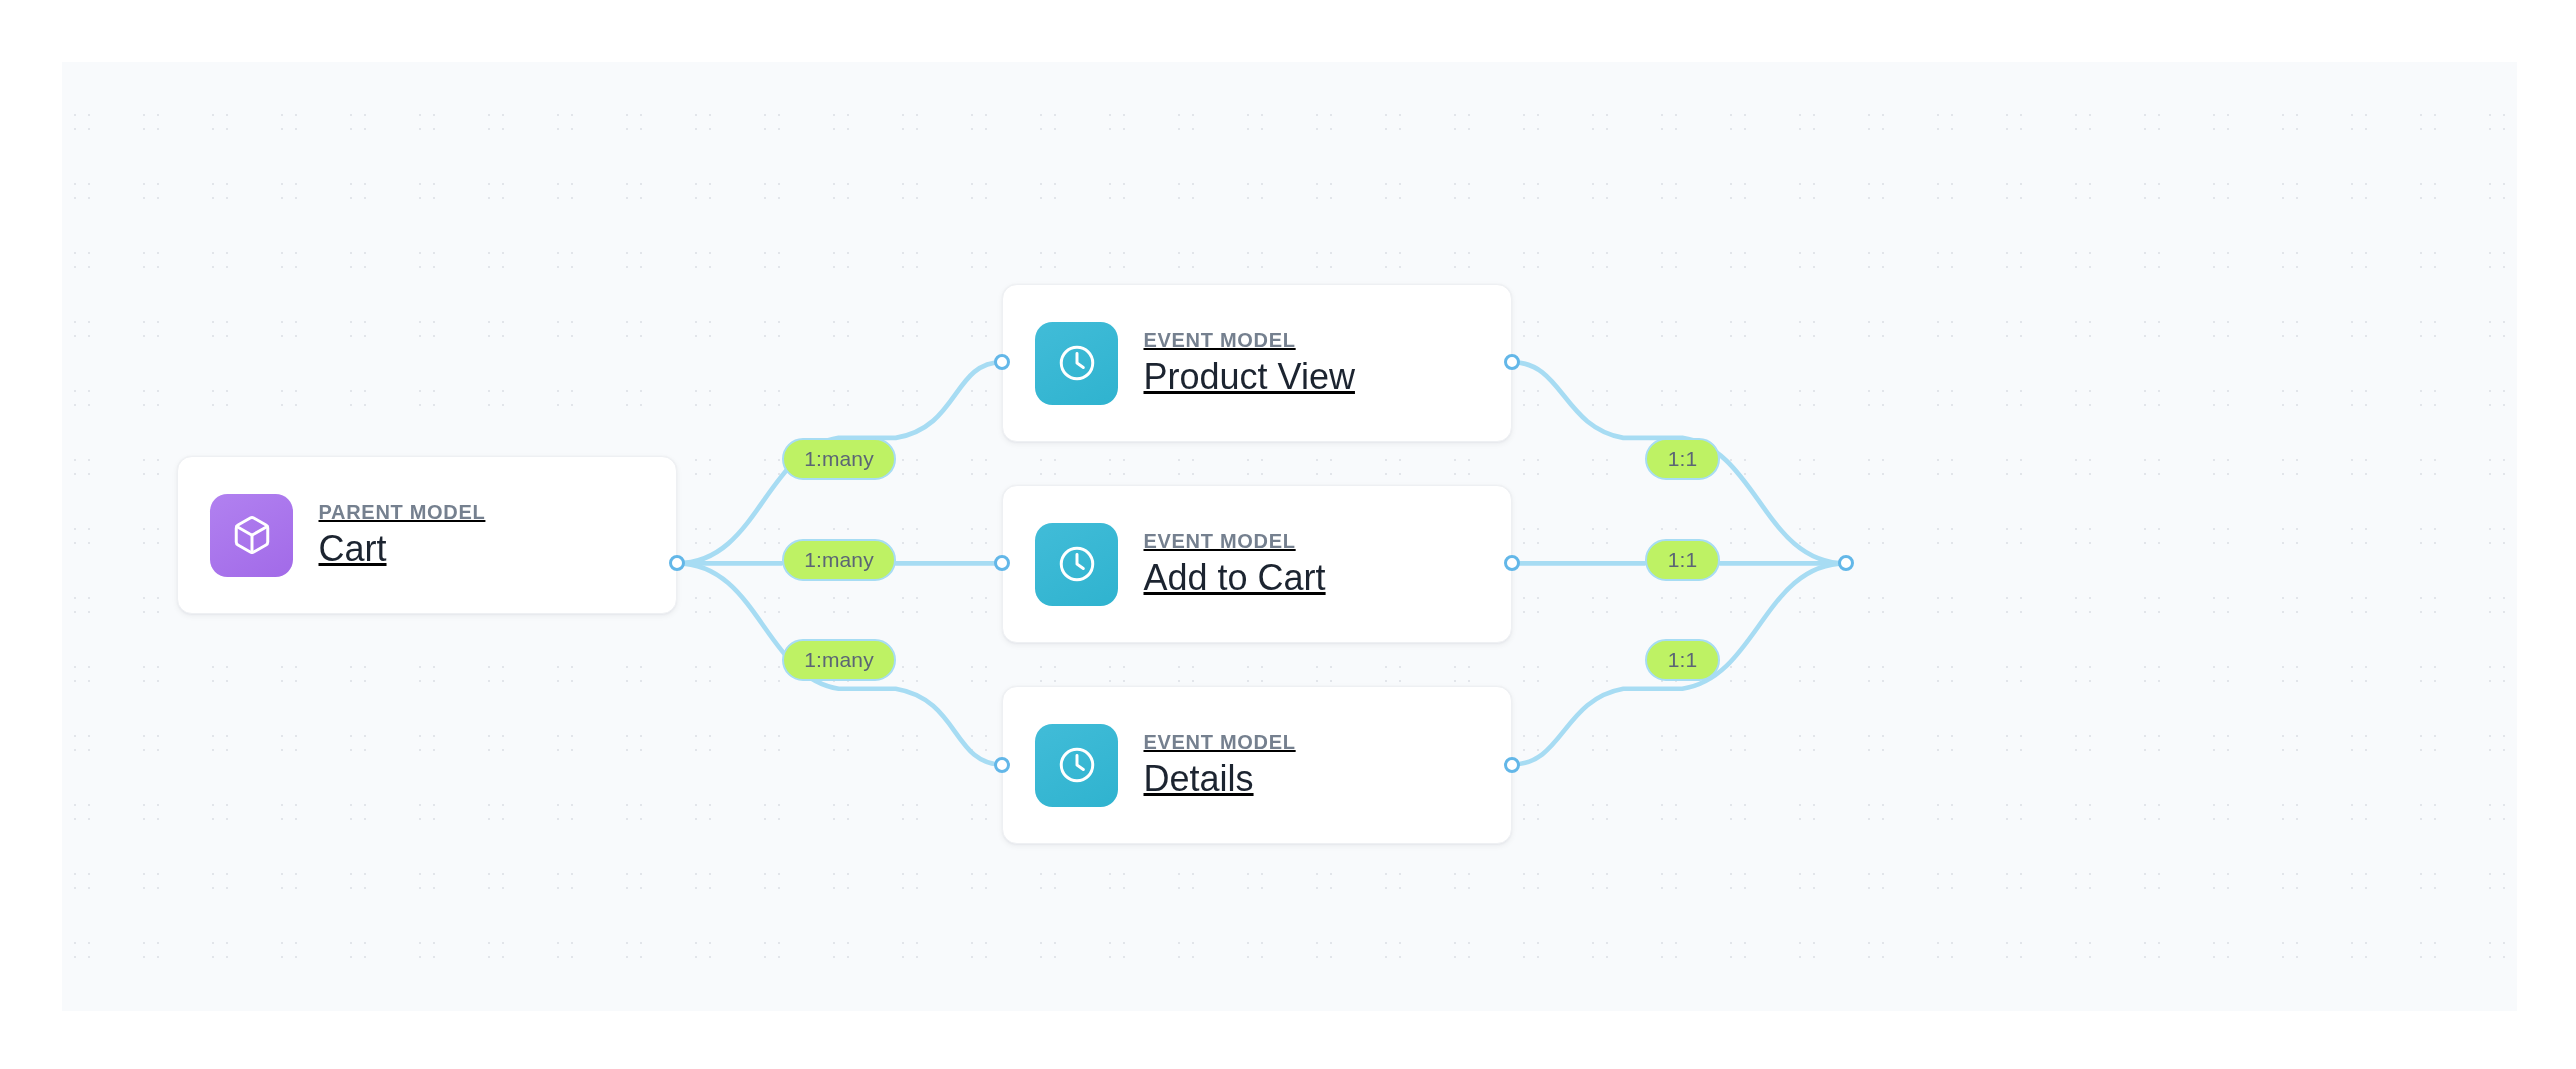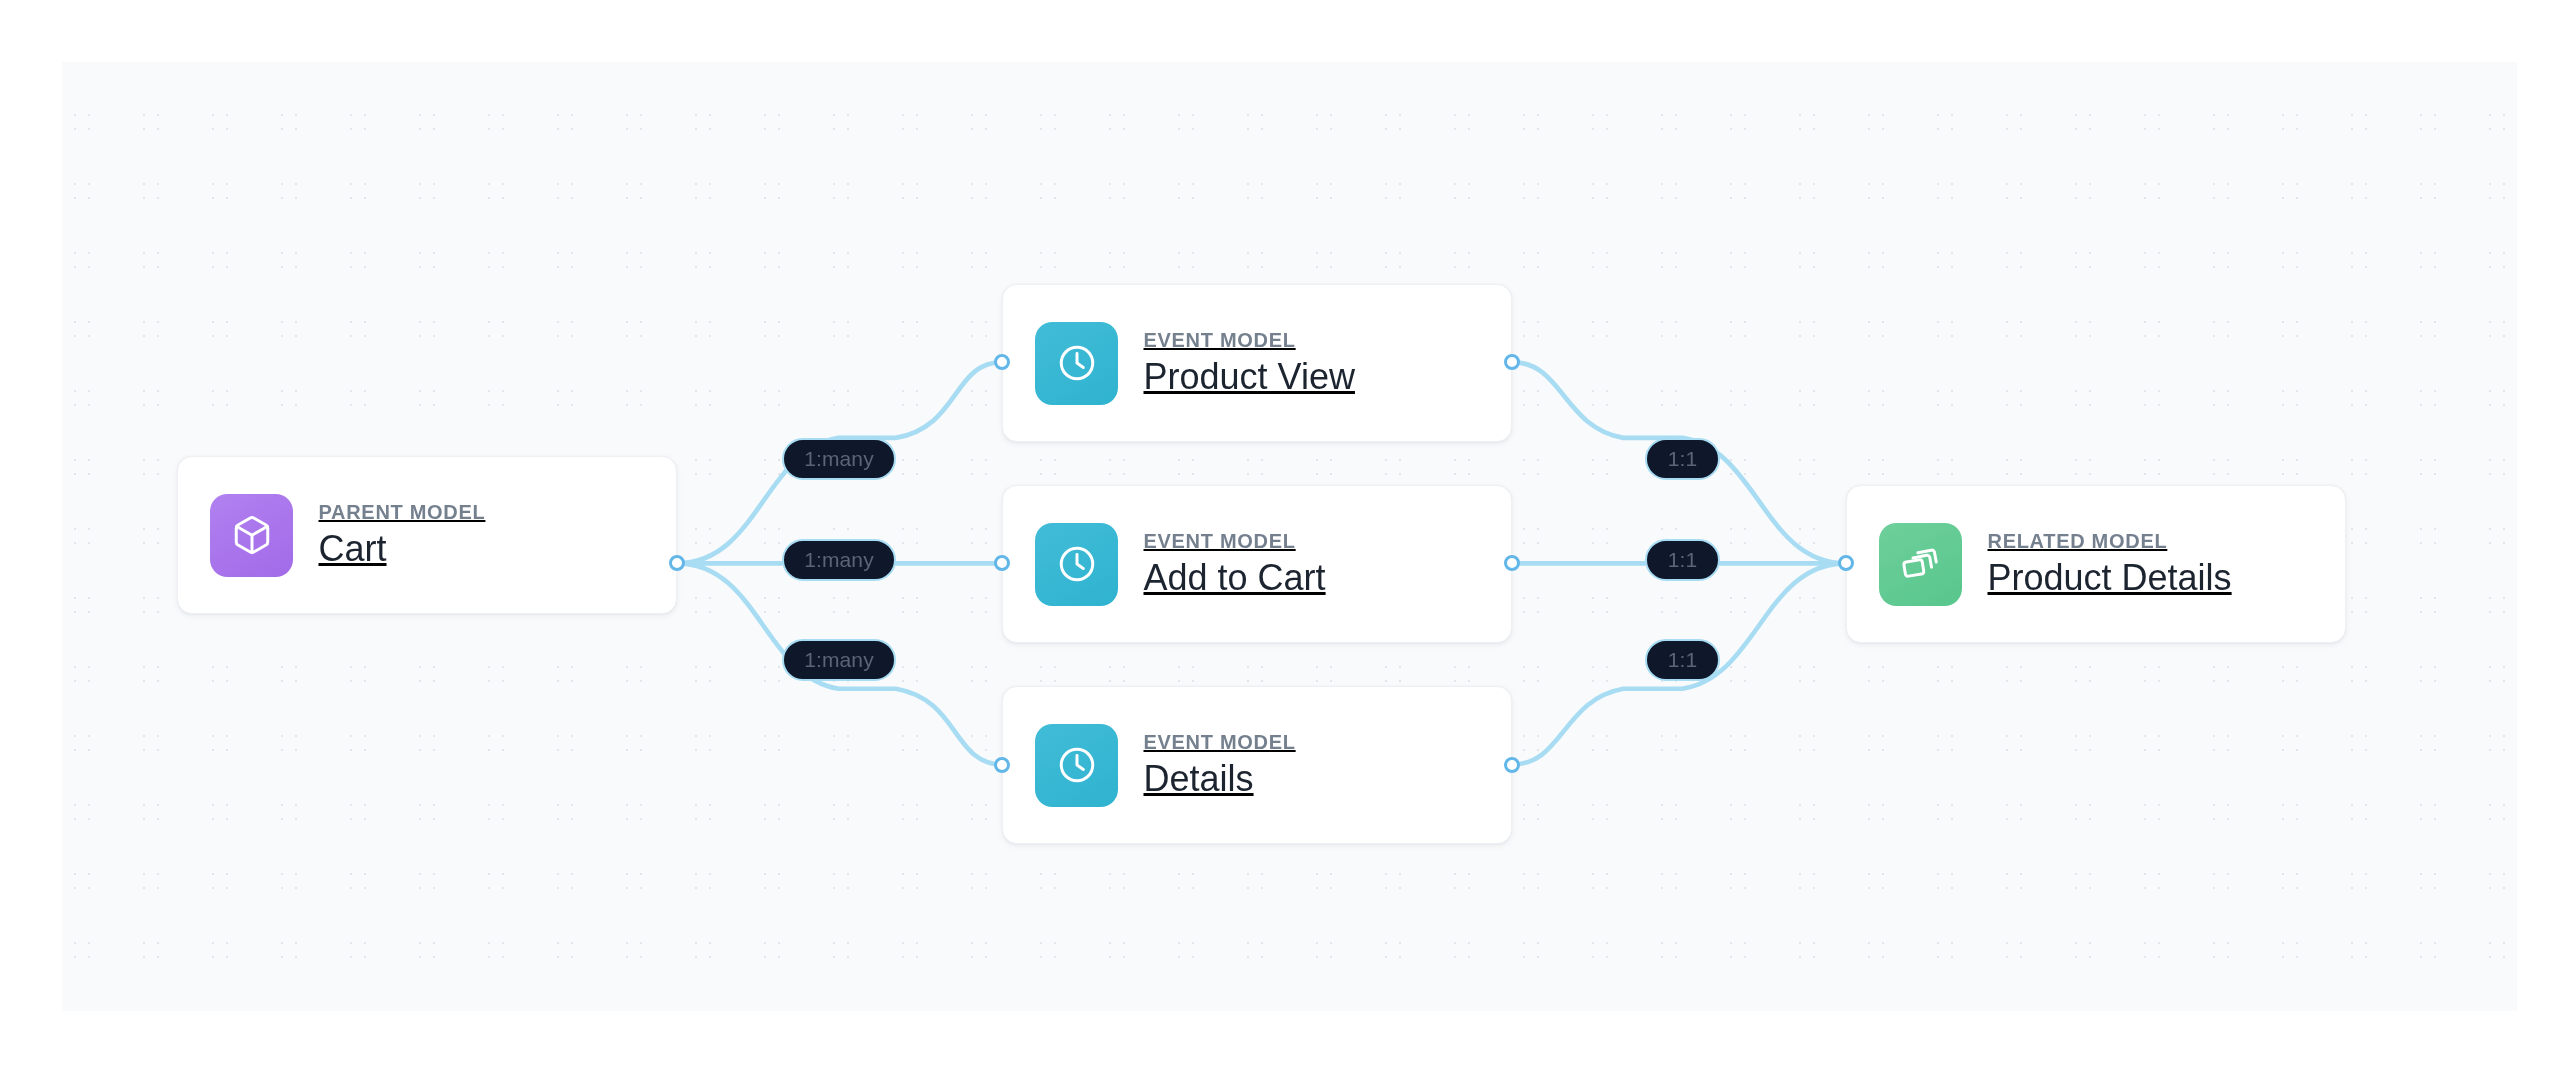--- a/index.html
+++ b/index.html
@@ -100,21 +100,21 @@
     font-weight: 400;
     color: #1c2430;
     line-height: 1.2;
     white-space: nowrap;
   }
 
   
   .pill {
     position: absolute;
     box-sizing: border-box;
-    background: #0f172a;
+    background: #bef264;
     border: 2px solid #a7dcf3;
     border-radius: 670px;
     display: flex;
     align-items: center;
     justify-content: center;
     color: #5b6575;
     font-size: 21px;
     font-weight: 400;
     letter-spacing: 0.1px;
     white-space: nowrap;
@@ -195,33 +195,20 @@
         <circle cx="12" cy="12" r="9"></circle>
         <polyline points="12 6.6 12 12 15.6 14.6"></polyline>
       </svg>
     </div>
     <div class="node-text">
       <div class="node-kind">EVENT MODEL</div>
       <div class="node-title">Details</div>
     </div>
   </div>
 
-  <div class="node" id="node-product-details" style="left: 1846px; top: 485px; width: 500px; height: 158px;">
-    <div class="node-icon icon-related">
-      <svg width="42" height="42" viewBox="0 0 24 24" fill="none" stroke="#ffffff" stroke-width="1.7" stroke-linecap="round" stroke-linejoin="round">
-        <rect x="2.6" y="10.2" width="10.6" height="8.2" rx="1.5" transform="rotate(-9 7.9 14.3)"></rect>
-        <path d="M7.4 8.6 L15.2 7.0 a1.5 1.5 0 0 1 1.8 1.2 l1.0 5.6"></path>
-        <path d="M10.2 5.6 L17.9 4.1 a1.5 1.5 0 0 1 1.8 1.2 l1.0 5.6"></path>
-      </svg>
-    </div>
-    <div class="node-text">
-      <div class="node-kind">RELATED MODEL</div>
-      <div class="node-title">Product Details</div>
-    </div>
-  </div>
 
   <div class="pill" id="pill-0" style="left: 782px; top: 438px; width: 114px; height: 42px;">1:many</div>
   <div class="pill" id="pill-1" style="left: 782px; top: 539px; width: 114px; height: 42px;">1:many</div>
   <div class="pill" id="pill-2" style="left: 782px; top: 639px; width: 114px; height: 42px;">1:many</div>
   <div class="pill" id="pill-3" style="left: 1645px; top: 438px; width: 75px; height: 42px;">1:1</div>
   <div class="pill" id="pill-4" style="left: 1645px; top: 539px; width: 75px; height: 42px;">1:1</div>
   <div class="pill" id="pill-5" style="left: 1645px; top: 639px; width: 75px; height: 42px;">1:1</div>
 
   <div class="port" id="port-0" style="left: 669px; top: 555px;"></div>
   <div class="port" id="port-1" style="left: 994px; top: 354px;"></div>

